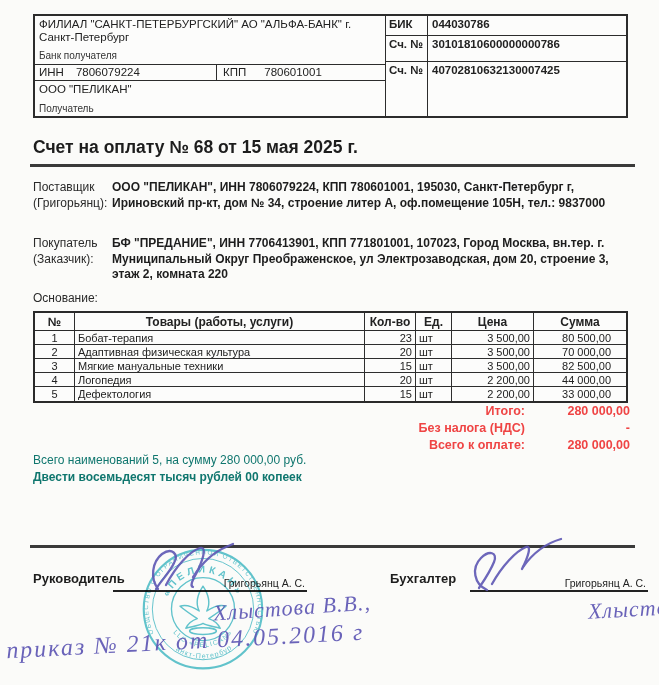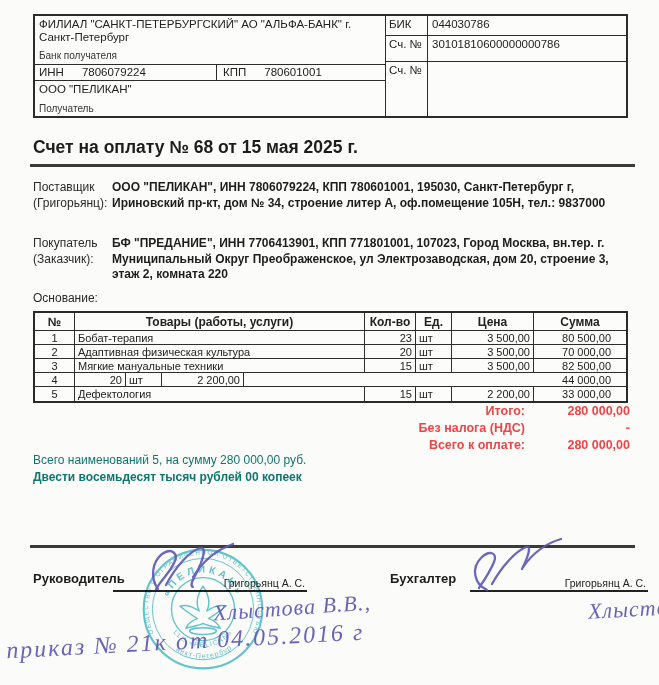--- a/index.html
+++ b/index.html
@@ -8,26 +8,26 @@
   .abs{position:absolute;}
   
   .bank{left:33px;top:14px;width:595px;height:104px;border:2px solid #2c2c2c;
         display:flex;font-size:11.5px;line-height:13px;background:#fcfcfb;box-sizing:border-box;}
   .bank-left{width:351px;border-right:1.5px solid #2c2c2c;display:flex;flex-direction:column;box-sizing:border-box;}
   .bank-top{height:49px;border-bottom:1.5px solid #2c2c2c;padding:2px 4px;box-sizing:border-box;
             display:flex;flex-direction:column;}
   .bank-bottom{flex:1;display:flex;flex-direction:column;box-sizing:border-box;}
   .cell-label{font-size:10px;color:#333;margin-top:auto;}
   .innkpp{display:flex;height:16px;border-bottom:1.5px solid #2c2c2c;box-sizing:border-box;}
-  .inn-cell{width:182px;border-right:1.5px solid #2c2c2c;padding:1px 4px;display:flex;gap:18px;box-sizing:border-box;}
+  .inn-cell{width:182px;border-right:1.5px solid #2c2c2c;padding:1px 4px;display:flex;gap:12px;box-sizing:border-box;}
   .kpp-cell{flex:1;padding:1px 6px;display:flex;gap:18px;box-sizing:border-box;}
   .recipient-name{padding:2px 4px;}
   .bank-bottom .cell-label{padding:0 4px 1px;}
   .bank-right{flex:1;display:flex;flex-direction:column;}
-  .br-row{display:flex;box-sizing:border-box;}
+  .br-row{display:flex;box-sizing:border-box;font-weight:bold;}
   .br-row.r1{height:20px;border-bottom:1px solid #2c2c2c;}
   .br-row.r2{height:26px;border-bottom:1.5px solid #2c2c2c;}
   .br-row.r3{flex:1;}
   .br-label{width:42px;border-right:1px solid #2c2c2c;padding:2px 2px 0 3px;box-sizing:border-box;}
   .br-val{flex:1;padding:2px 0 0 4px;}
   
   .doc-title{left:33px;top:137px;font-size:17.5px;font-weight:bold;color:#1d1d1d;}
   .rule{left:30px;width:605px;height:2.5px;background:#3a3a3a;}
   .rule1{top:164px;}
   .rule2{top:545px;}
@@ -104,20 +104,21 @@
     <div class="br-row r1">
       <div class="br-label">БИК</div>
       <div class="br-val">044030786</div>
     </div>
     <div class="br-row r2">
       <div class="br-label">Сч. №</div>
       <div class="br-val">30101810600000000786</div>
     </div>
     <div class="br-row r3">
       <div class="br-label">Сч. №</div>
+      <div class="br-val">40702810632130007425</div>
     </div>
   </div>
 </div>
 
 <div class="abs doc-title">Счет на оплату № 68 от 15 мая 2025 г.</div>
 <div class="abs rule rule1"></div>
 
 <div class="abs party supplier">
   <div class="plabel">
     <span>Поставщик</span><br>
@@ -166,20 +167,21 @@
   <div class="irow">
     <div class="c c-num">3</div>
     <div class="c c-name">Мягкие мануальные техники</div>
     <div class="c c-qty">15</div>
     <div class="c c-unit">шт</div>
     <div class="c c-price">3 500,00</div>
     <div class="c c-sum">82 500,00</div>
   </div>
   <div class="irow">
     <div class="c c-num">4</div>
+    <div class="c c-name">Логопедия</div>
     <div class="c c-qty">20</div>
     <div class="c c-unit">шт</div>
     <div class="c c-price">2 200,00</div>
     <div class="c c-sum">44 000,00</div>
   </div>
   <div class="irow">
     <div class="c c-num">5</div>
     <div class="c c-name">Дефектология</div>
     <div class="c c-qty">15</div>
     <div class="c c-unit">шт</div>

